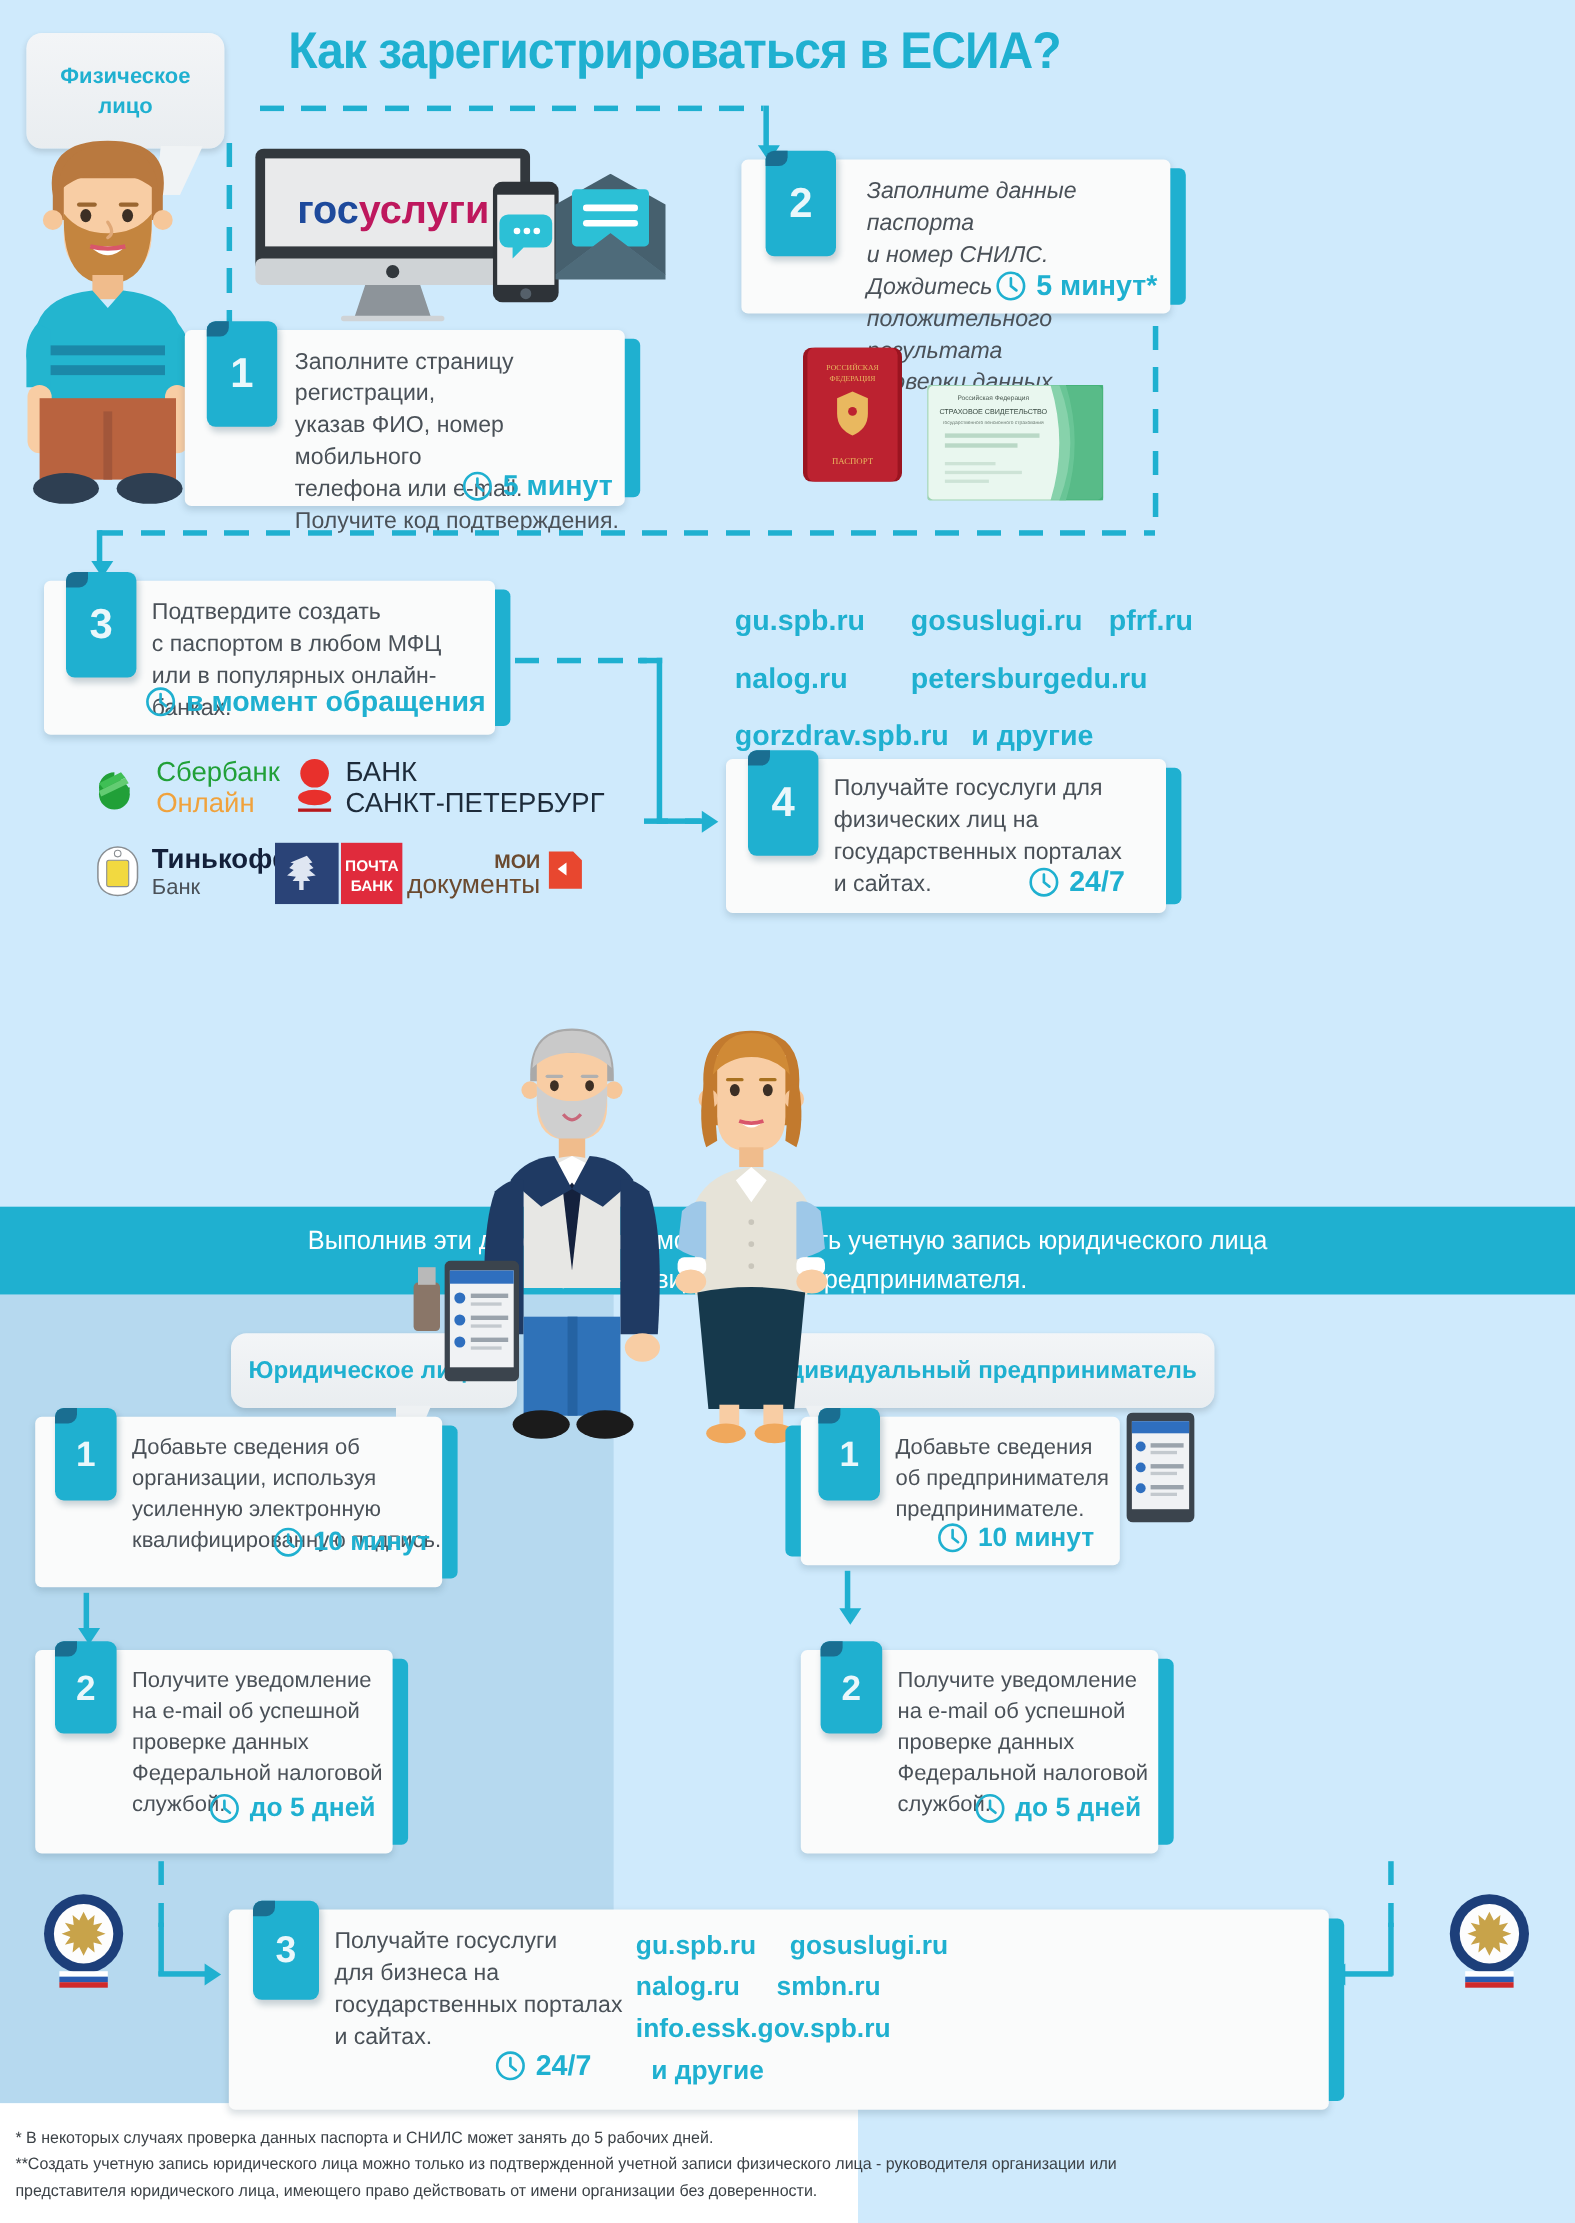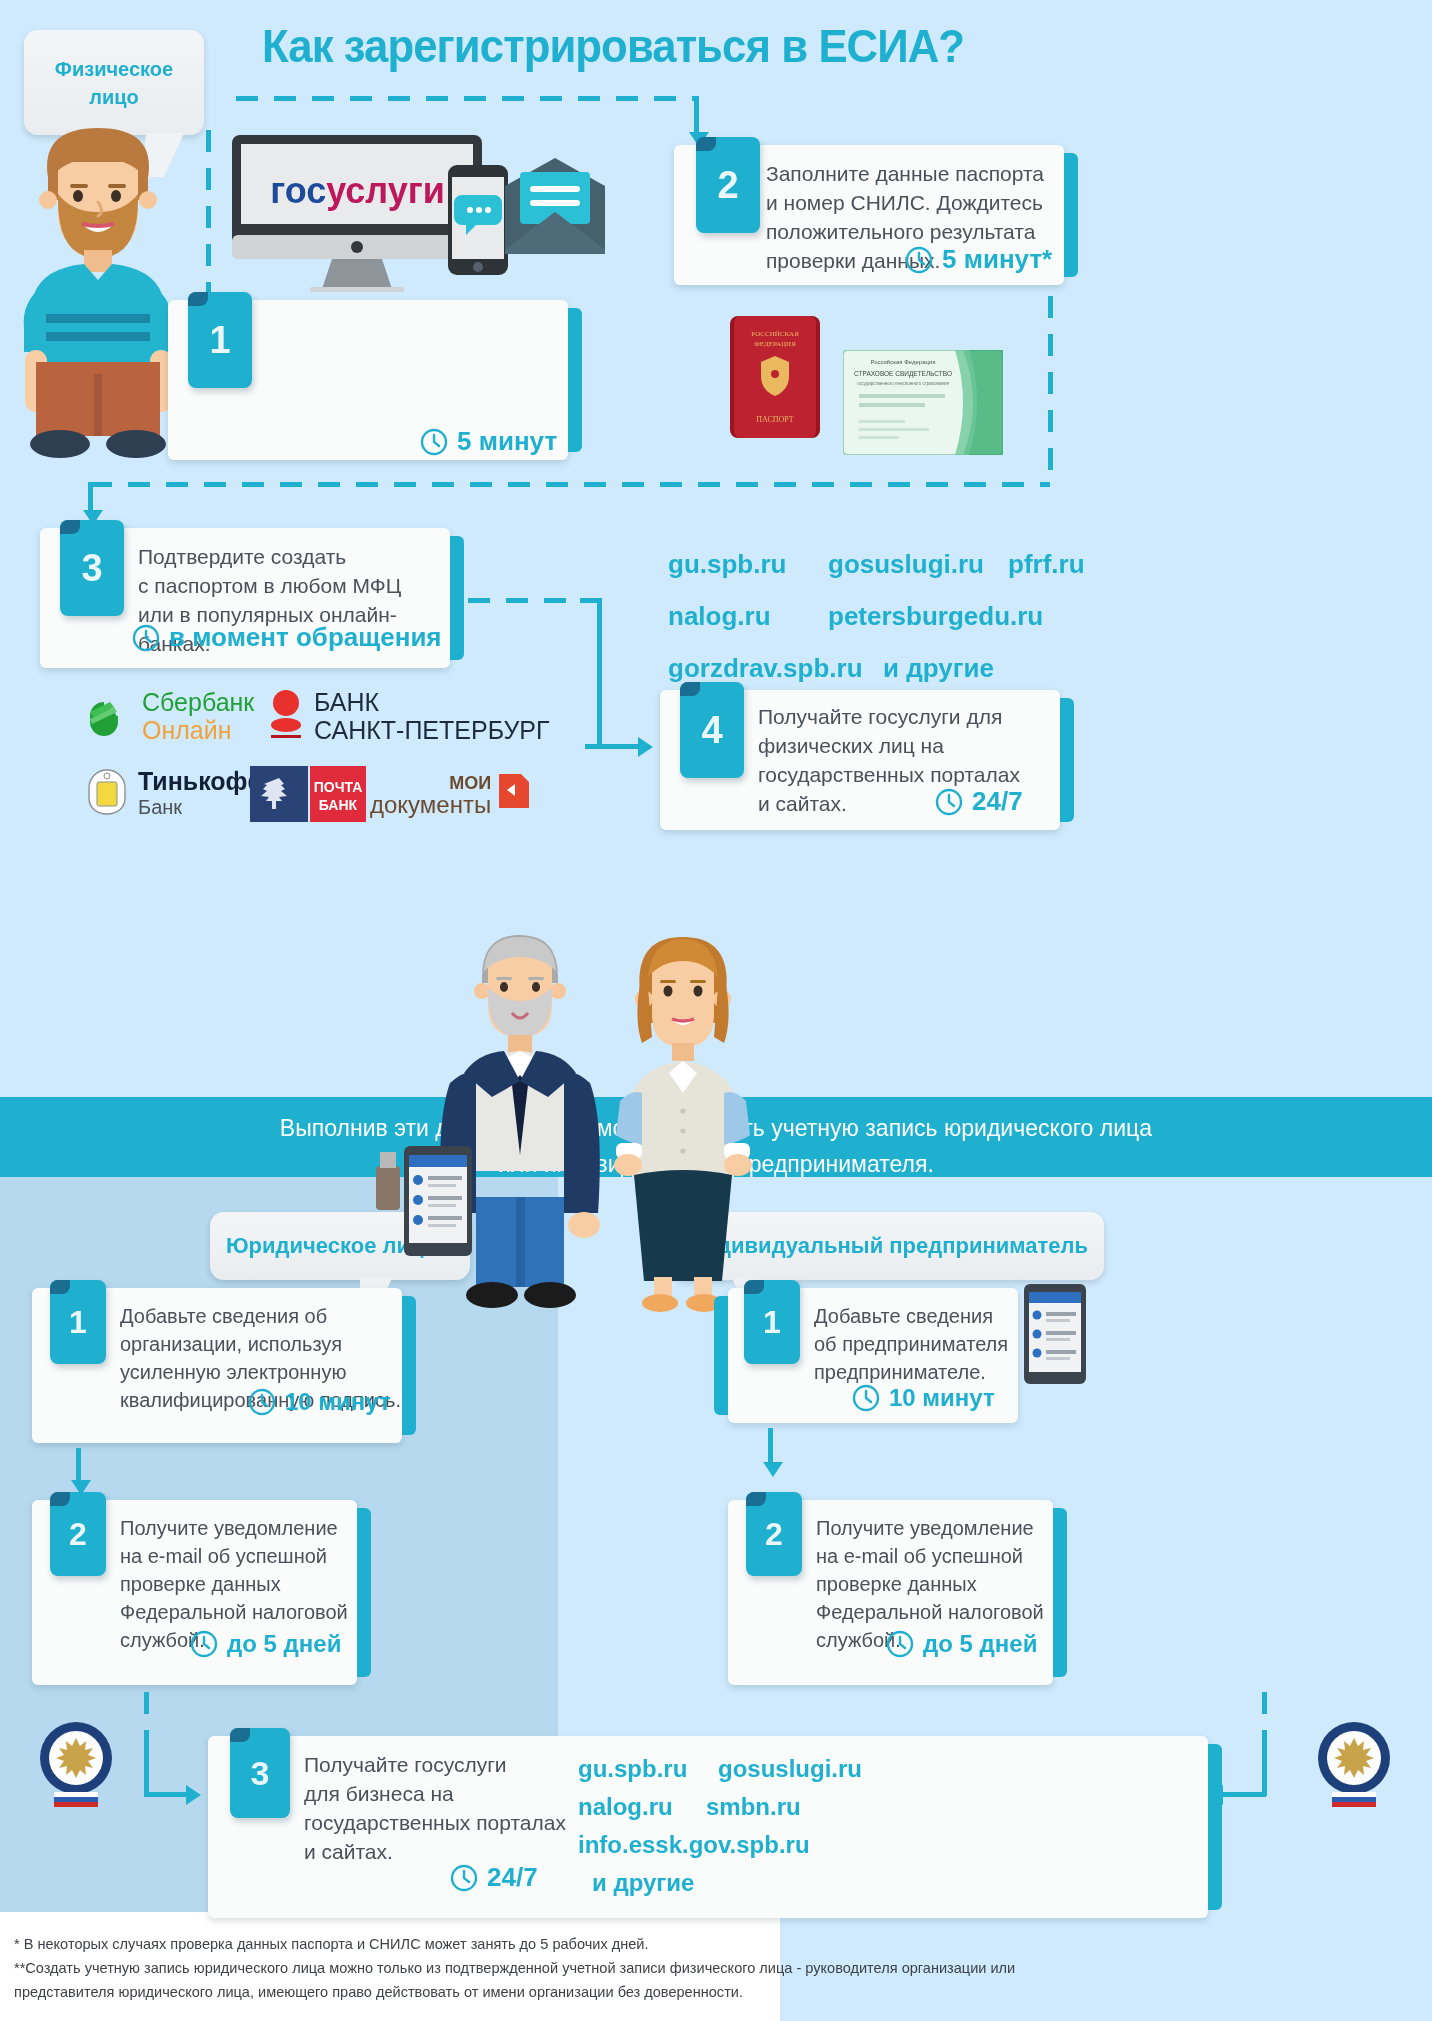--- a/index.html
+++ b/index.html
@@ -227,37 +227,43 @@
   </svg>
 
   <div class="dash-h" style="left:236px;top:96px;width:458px;"></div>
   <div class="solid-v" style="left:694px;top:96px;height:38px;"></div>
   <div class="arrow-d" style="left:689px;top:132px;"></div>
 
   <div class="dash-v" style="left:206px;top:130px;height:190px;"></div>
 
   <div class="card acc-r" style="left:674px;top:145px;width:390px;height:140px;">
     <div class="numbadge" style="left:22px;top:-8px;">2</div>
-    <div class="ctext" style="left:92px;top:14px;">
+    <div class="ctext" style="left:114px;top:14px;font-style:italic;">
       <div>Заполните данные паспорта</div>
       <div>и номер СНИЛС. Дождитесь</div>
       <div>положительного результата</div>
       <div>проверки данных.</div>
     </div>
   </div>
   <div class="timeline" style="left:905px;top:244px;">
     <svg class="clock" viewBox="0 0 28 28">
       <circle cx="14" cy="14" r="12" fill="none" stroke="#1fb0d0" stroke-width="2.4"></circle>
       <path d="M14 7 v7 l5 4" fill="none" stroke="#1fb0d0" stroke-width="2.4" stroke-linecap="round"></path>
     </svg>
     <span>5 минут*</span>
   </div>
 
   <div class="card acc-r" style="left:168px;top:300px;width:400px;height:160px;">
     <div class="numbadge" style="left:20px;top:-8px;">1</div>
+    <div class="ctext" style="left:100px;top:14px;">
+      <div>Заполните страницу регистрации,</div>
+      <div>указав ФИО, номер мобильного</div>
+      <div>телефона или e-mail.</div>
+      <div>Получите код подтверждения.</div>
+    </div>
   </div>
   <div class="timeline" style="left:420px;top:408px;margin-top:18px;">
     <svg class="clock" viewBox="0 0 28 28">
       <circle cx="14" cy="14" r="12" fill="none" stroke="#1fb0d0" stroke-width="2.4"></circle>
       <path d="M14 7 v7 l5 4" fill="none" stroke="#1fb0d0" stroke-width="2.4" stroke-linecap="round"></path>
     </svg>
     <span>5 минут</span>
   </div>
 
   <svg width="90" height="122" viewBox="0 0 90 122" style="position:absolute;left:730px;top:316px;">

